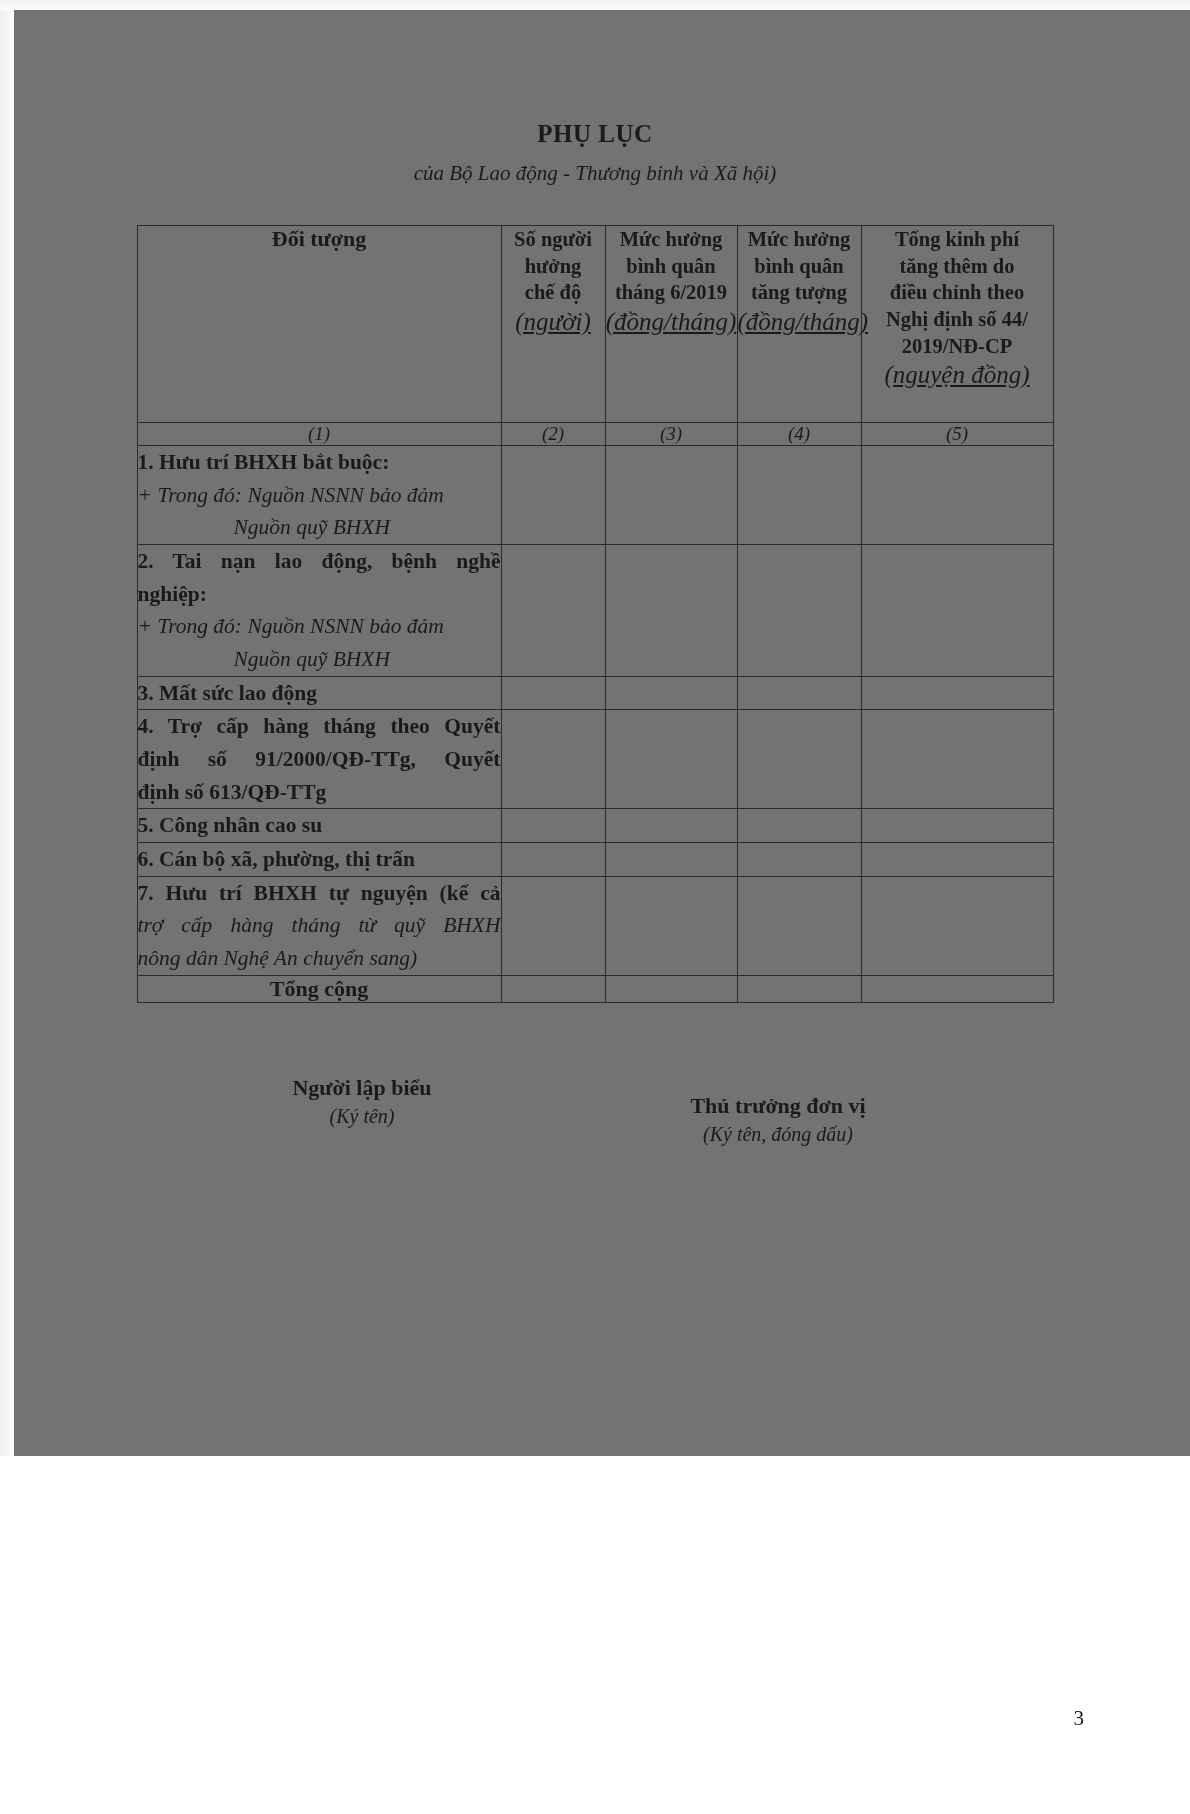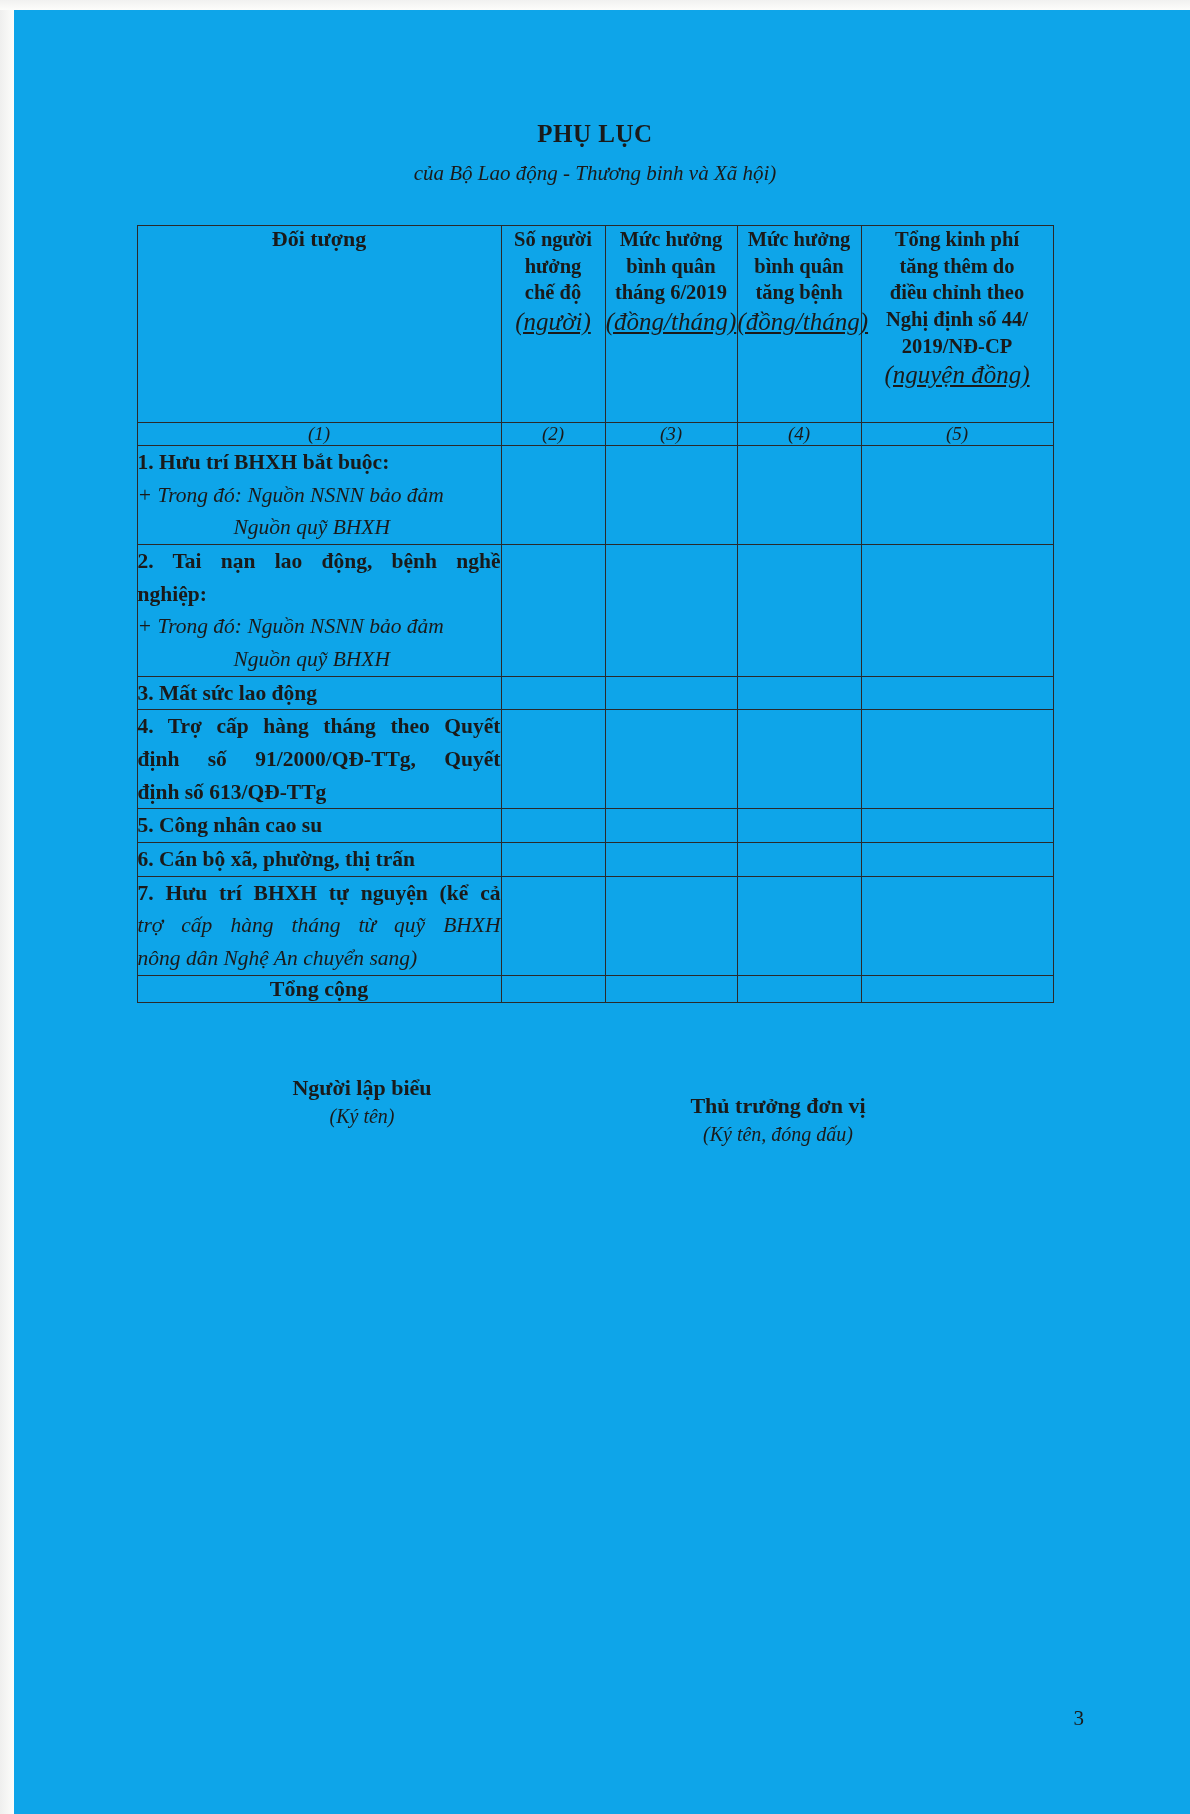--- a/index.html
+++ b/index.html
@@ -12,22 +12,22 @@
     height: 1814px;
     position: relative;
     font-family: "Liberation Serif", serif;
     color: #1a1a1a;
     overflow: hidden;
   }
   .page {
     position: absolute;
     left: 0; top: 0;
     width: 1190px;
-    height: 1814px;
-    background: #0ea5e9;
+    height: 1456px;
+    background: #737373;
   }
   
   .edge-left {
     position: absolute;
     left: 0; top: 0; width: 14px; height: 100%;
     background: linear-gradient(to right, #efefee, #fdfdfb);
   }
   .edge-top {
     position: absolute;
     left: 0; top: 0; height: 10px; width: 100%;
@@ -205,21 +205,21 @@
           </td>
           <td class="hdr-cell">
             <div>Mức hưởng</div>
             <div>bình quân</div>
             <div>tháng 6/2019</div>
             <span class="ital">(đồng/tháng)</span>
           </td>
           <td class="hdr-cell">
             <div>Mức hưởng</div>
             <div>bình quân</div>
-            <div>tăng bệnh</div>
+            <div>tăng tượng</div>
             <span class="ital">(đồng/tháng)</span>
           </td>
           <td class="hdr-cell">
             <div>Tổng kinh phí</div>
             <div>tăng thêm do</div>
             <div>điều chỉnh theo</div>
             <div>Nghị định số 44/</div>
             <div>2019/NĐ-CP</div>
             <span class="ital">(nguyện đồng)</span>
           </td>

